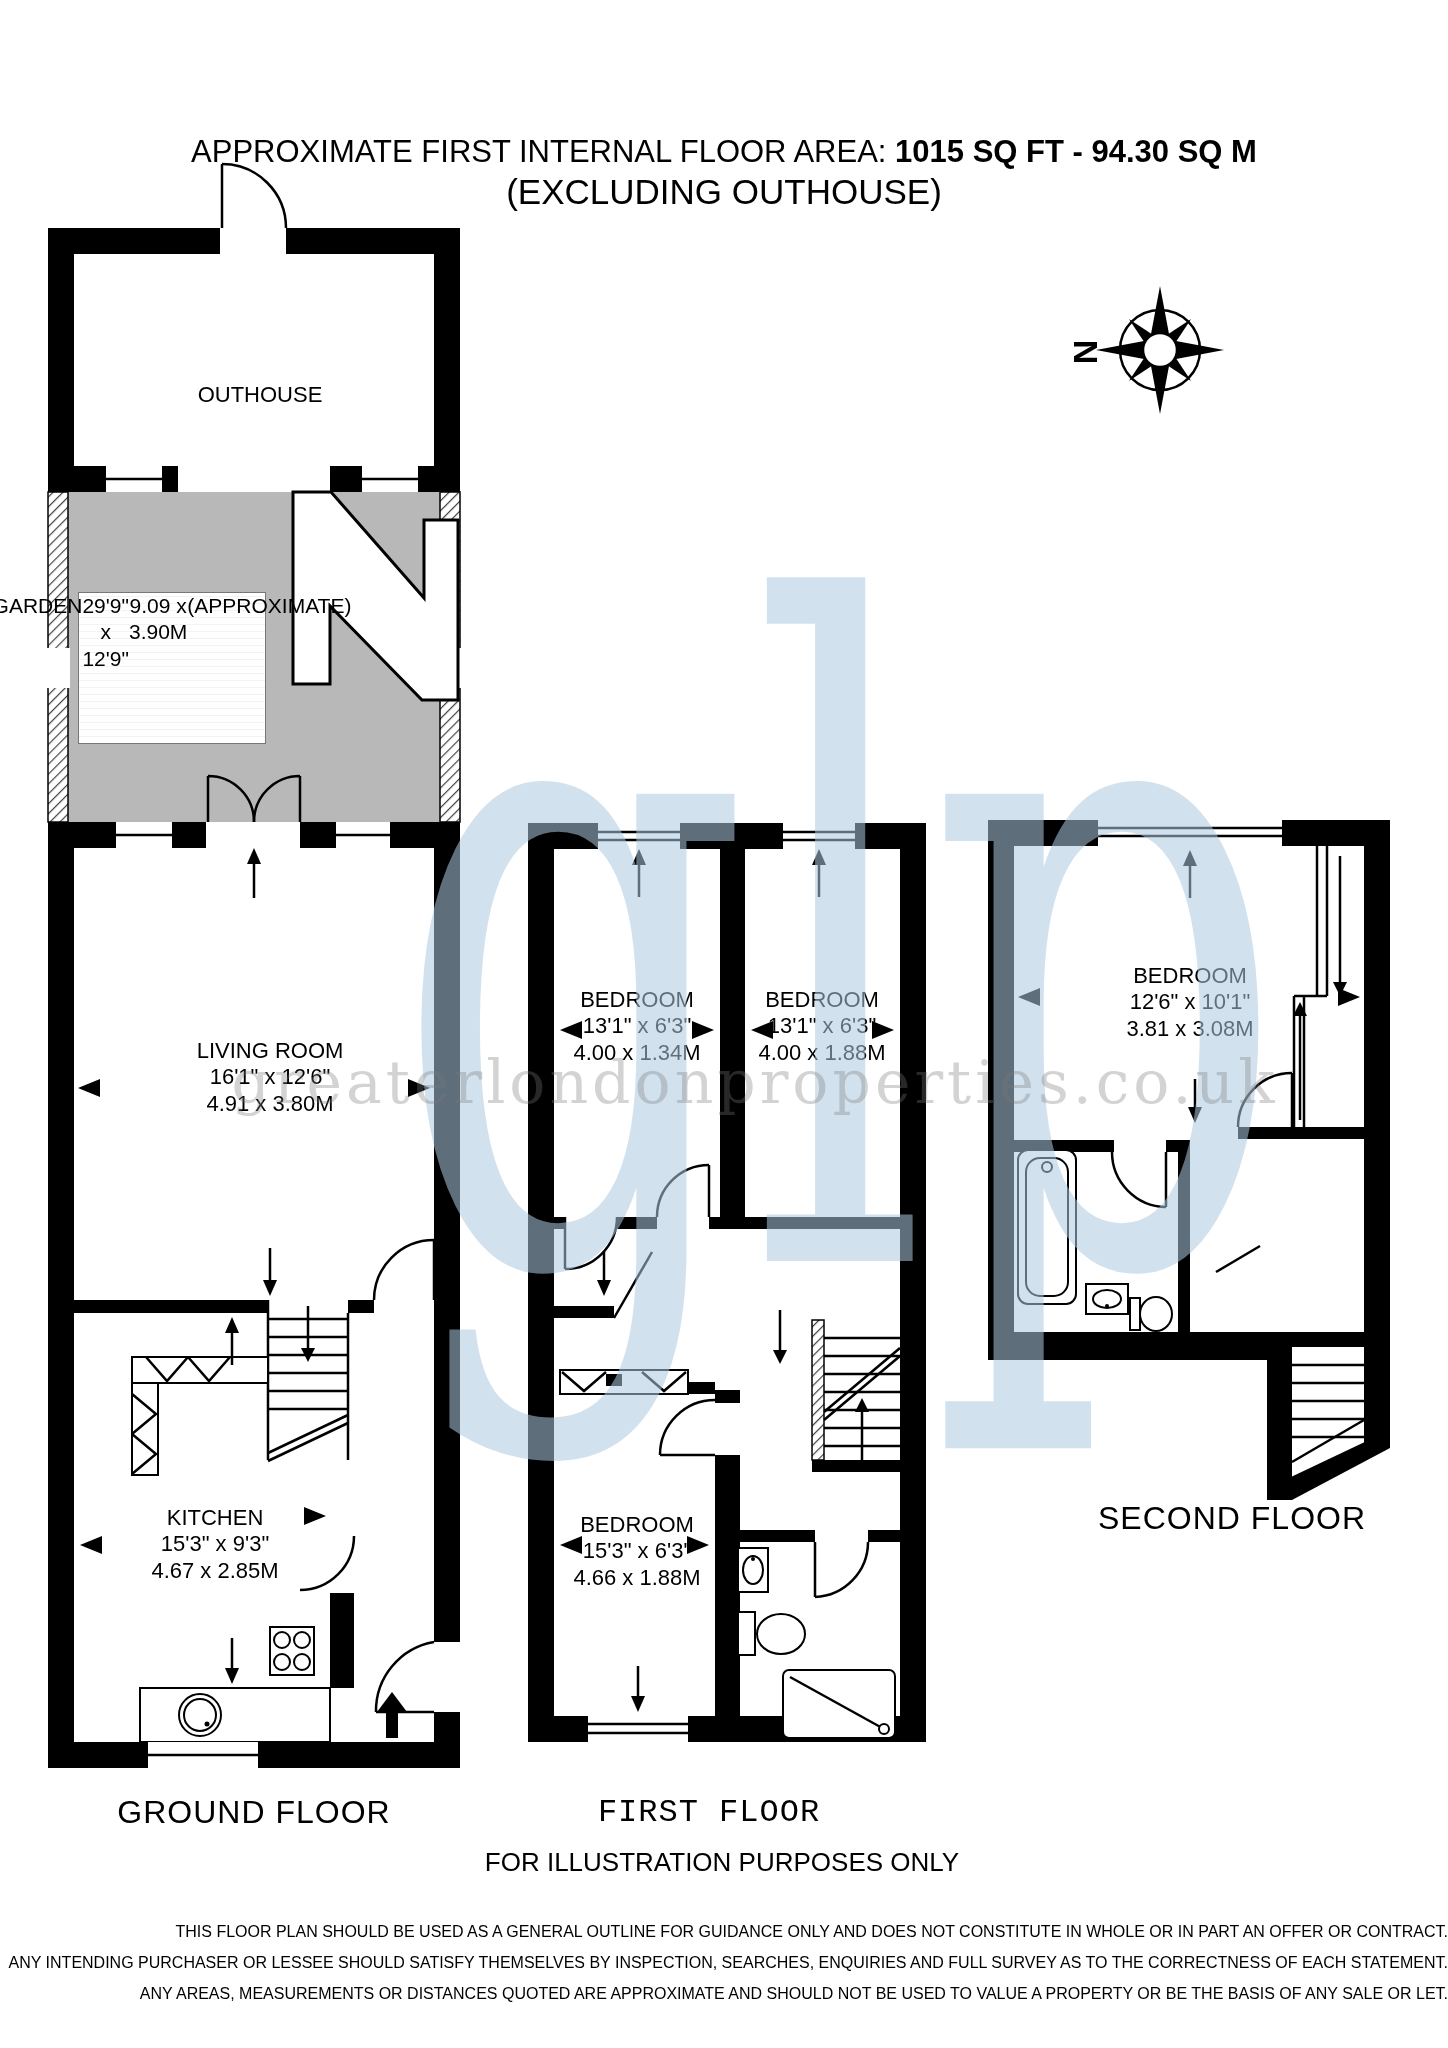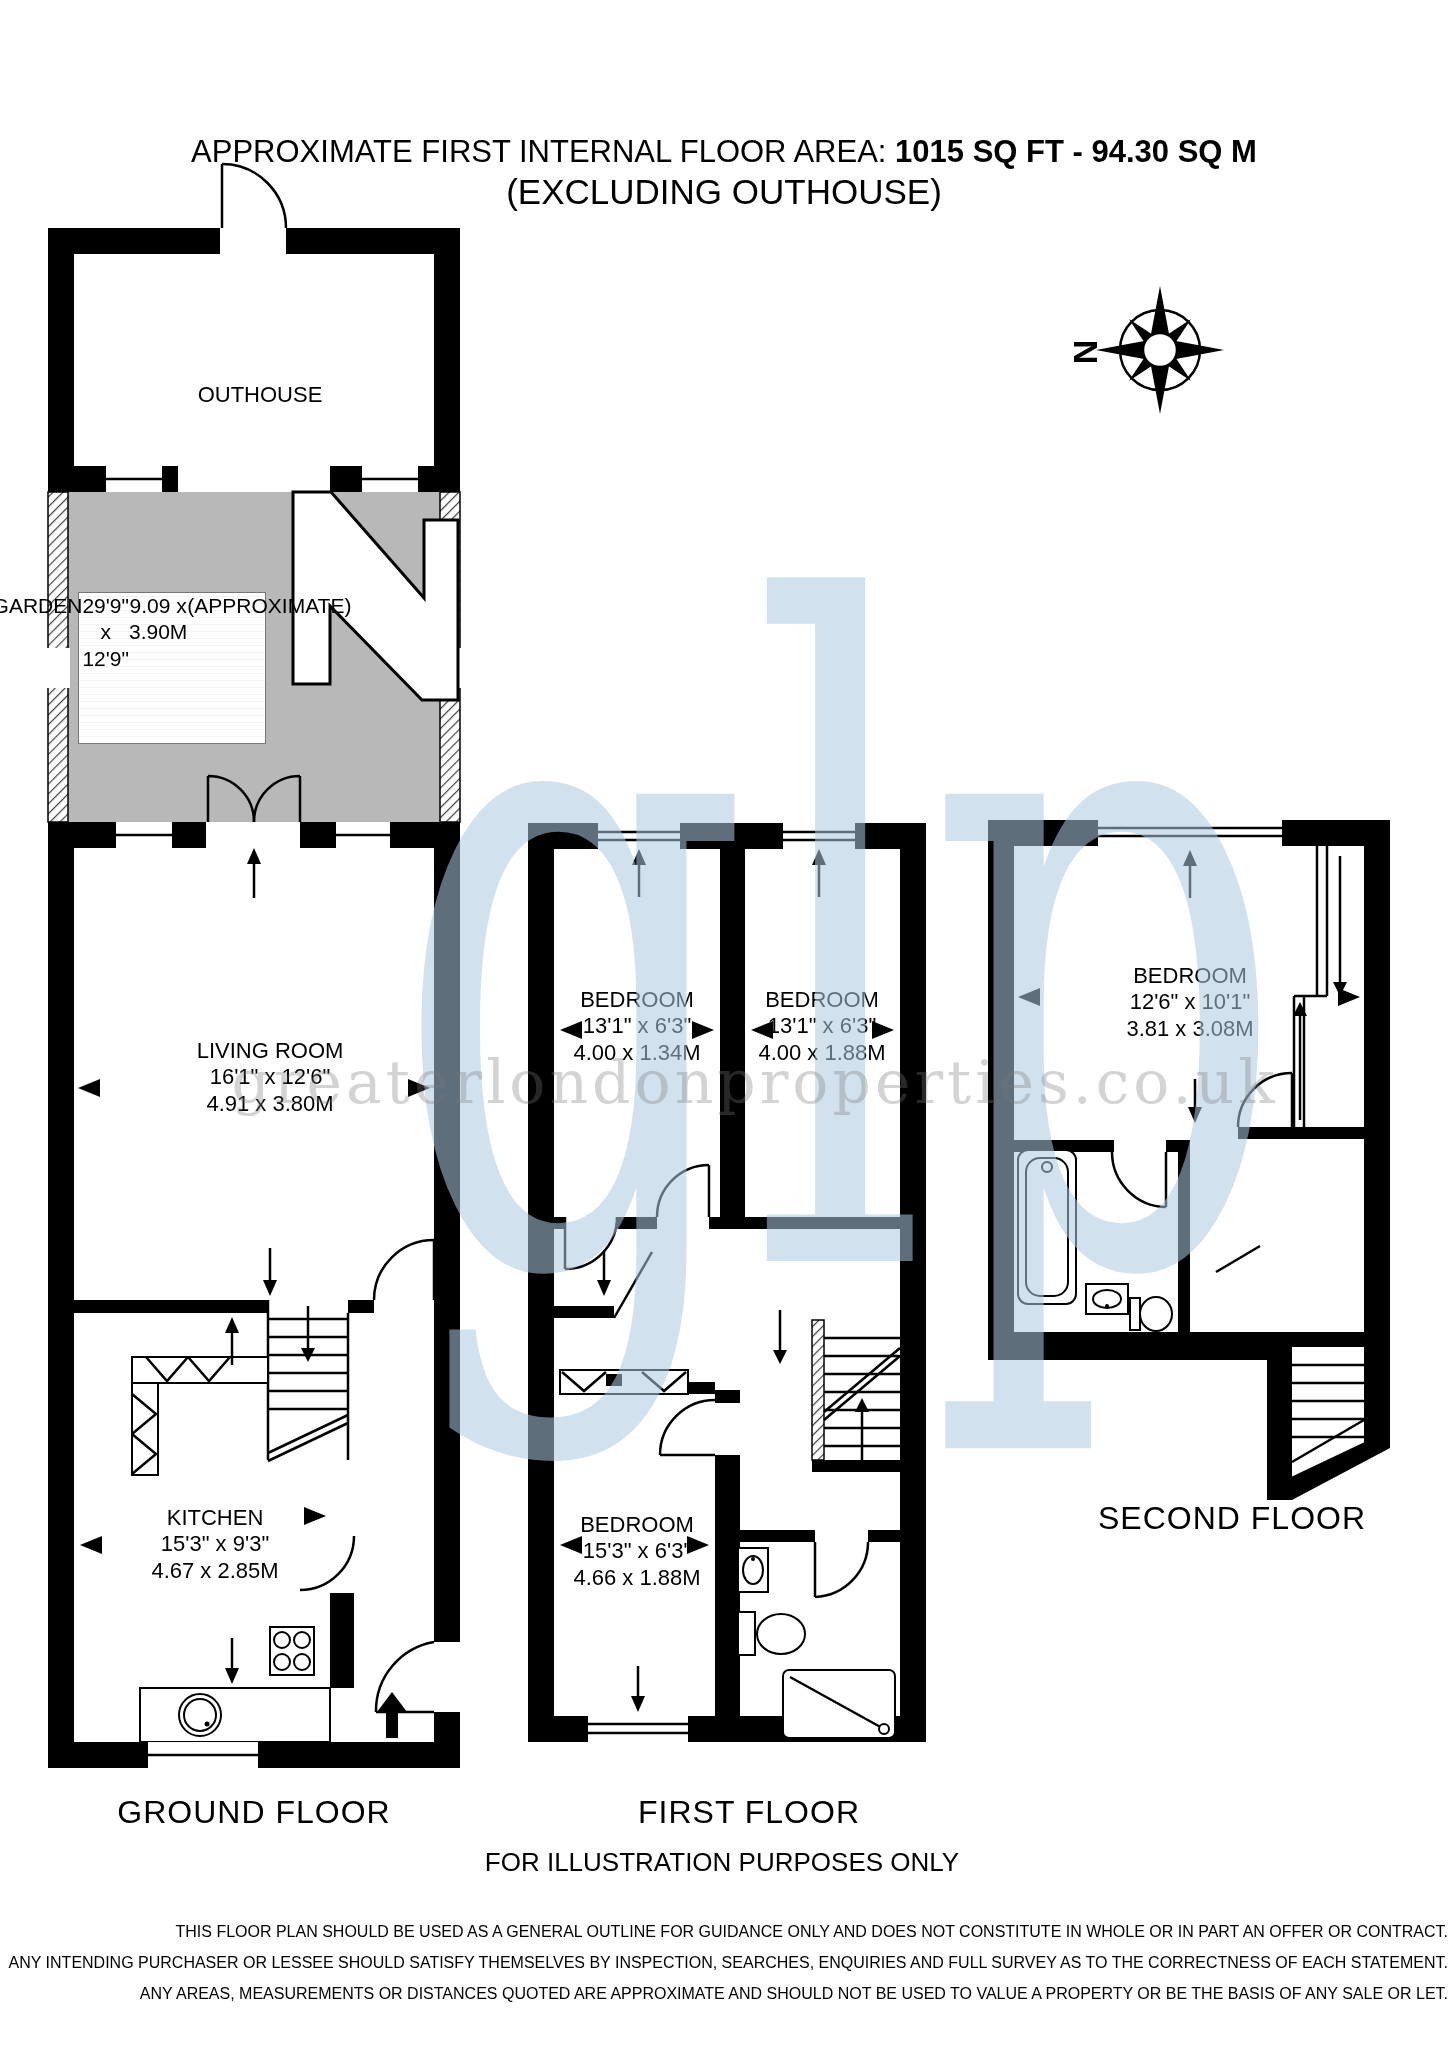--- a/index.html
+++ b/index.html
@@ -430,21 +430,21 @@
   <span class="room-dim">4.66 x 1.88M</span>
 </div>
 
 <div class="lbl" style="left:1190px;top:1003px;">
   <span class="room-name">BEDROOM</span>
   <span class="room-dim">12'6" x 10'1"</span>
   <span class="room-dim">3.81 x 3.08M</span>
 </div>
 
 <div class="floor-label" style="left:254px;top:1812px;">GROUND FLOOR</div>
-<div class="floor-label" style="left:749px;top:1812px;">FIRST FLOOR</div>
+<div class="floor-label" style="left:709px;top:1812px;font-family:Liberation Mono, monospace;">FIRST FLOOR</div>
 <div class="floor-label" style="left:1188px;top:1518px;margin-left:44px;">SECOND FLOOR</div>
 
 <div id="illustration">FOR ILLUSTRATION PURPOSES ONLY</div>
 
 <div id="disclaimer">
   <div>THIS FLOOR PLAN SHOULD BE USED AS A GENERAL OUTLINE FOR GUIDANCE ONLY AND DOES NOT CONSTITUTE IN WHOLE OR IN PART AN OFFER OR CONTRACT.</div>
   <div>ANY INTENDING PURCHASER OR LESSEE SHOULD SATISFY THEMSELVES BY INSPECTION, SEARCHES, ENQUIRIES AND FULL SURVEY AS TO THE CORRECTNESS OF EACH STATEMENT.</div>
   <div>ANY AREAS, MEASUREMENTS OR DISTANCES QUOTED ARE APPROXIMATE AND SHOULD NOT BE USED TO VALUE A PROPERTY OR BE THE BASIS OF ANY SALE OR LET.</div>
 </div>
 

